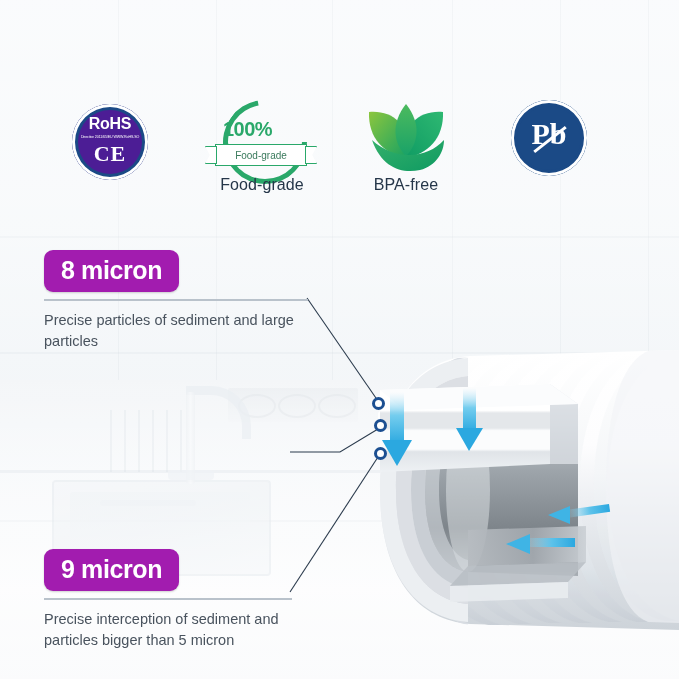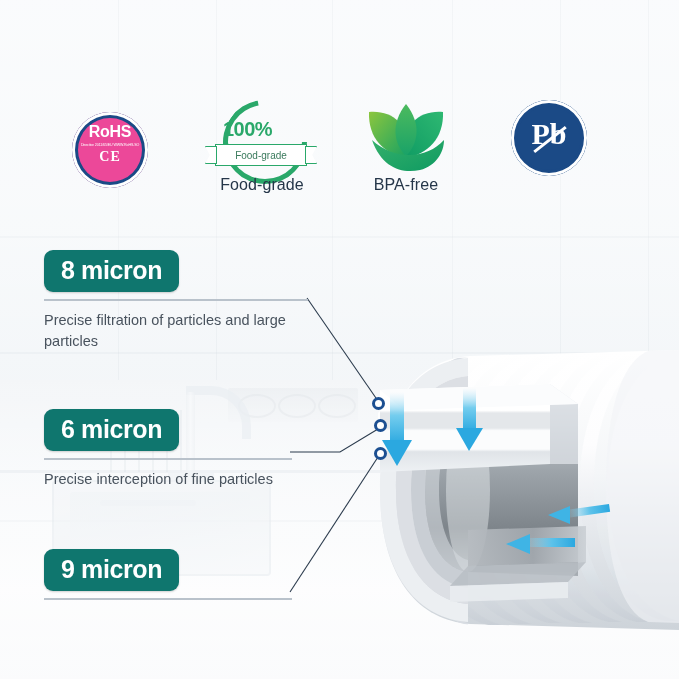--- a/index.html
+++ b/index.html
@@ -50,28 +50,28 @@
     font-size:29px;font-weight:bold;color:#16365f;letter-spacing:-.2px;
     font-family:"Liberation Sans",sans-serif;}
 
   
   .badges{position:absolute;left:0;top:96px;width:679px;height:104px;}
   .badge{position:absolute;top:0;width:150px;text-align:center;}
   .badge-cap{position:absolute;left:0;top:80px;width:150px;text-align:center;
     font-size:16px;color:#253649;letter-spacing:.1px;}
 
   
-  .rohs{position:absolute;left:34px;top:16px;width:76px;height:76px;border-radius:50%;
-    background:#ec4899;box-shadow:inset 0 0 0 3px #fff, inset 0 0 0 6px #1b4a86;text-decoration:underline;}
+  .rohs{position:absolute;left:34px;top:8px;width:76px;height:76px;border-radius:50%;
+    background:#4c1d95;box-shadow:inset 0 0 0 3px #fff, inset 0 0 0 6px #1b4a86;text-decoration:underline;}
   .rohs-t{position:absolute;left:0;top:11px;width:76px;text-align:center;
     font-size:16px;font-weight:bold;color:#fff;letter-spacing:-.3px;}
   .rohs-s{position:absolute;left:0;top:31px;width:76px;text-align:center;
     font-size:3.6px;color:#fff;letter-spacing:-.1px;white-space:nowrap;}
   .rohs-ce{position:absolute;left:0;top:37px;width:76px;text-align:center;
-    font-size:14px;font-weight:bold;color:#fff;font-family:"Liberation Serif",serif;letter-spacing:1px;}
+    font-size:22px;font-weight:bold;color:#fff;font-family:"Liberation Serif",serif;letter-spacing:1px;}
 
   
   .fg-ring{position:absolute;left:36px;top:4px;width:74px;height:74px;border-radius:50%;
     border:5px solid #2aa86a;border-top-color:transparent;border-right-color:transparent;
     transform:rotate(-45deg);}
   .fg-ring2{position:absolute;left:36px;top:4px;width:74px;height:74px;border-radius:50%;
     border:5px solid #2aa86a;border-bottom-color:transparent;border-left-color:transparent;
     border-right-color:transparent;transform:rotate(-55deg);}
   .fg-100{position:absolute;left:36px;top:22px;width:74px;text-align:left;
     font-size:20px;font-weight:bold;color:#2aa86a;letter-spacing:-.5px;}
@@ -90,21 +90,21 @@
   
   .pb{position:absolute;left:36px;top:4px;width:76px;height:76px;border-radius:50%;
     background:#1b4a86;box-shadow:inset 0 0 0 3px #fff, inset 0 0 0 6px #1b4a86;}
   .pb-t{position:absolute;left:0;top:17px;width:76px;text-align:center;
     font-size:30px;font-weight:bold;color:#fff;font-family:"Liberation Serif",serif;}
   .pb-slash{position:absolute;left:19px;top:38px;width:40px;height:3px;background:#fff;
     transform:rotate(-38deg);transform-origin:center;}
 
   
   .callout{position:absolute;}
-  .chip{display:inline-block;background:#0f766e;color:#fff;border-radius:9px;
+  .chip{display:inline-block;background:#a21caf;color:#fff;border-radius:9px;
     padding:6px 17px 7px 17px;font-size:25px;font-weight:bold;letter-spacing:-.4px;
     box-shadow:0 1px 2px rgba(0,0,0,.18);font-family:"Liberation Sans",sans-serif;}
   .rule{height:1.5px;background:#b9c2cb;margin-top:7px;}
   .desc{margin-top:9px;font-size:14.5px;line-height:1.50;color:#49535e;max-width:256px;}
 
   
   .leader{position:absolute;overflow:visible;}
 
   
   .cart{position:absolute;left:318px;top:330px;width:361px;height:320px;}
@@ -215,32 +215,28 @@
 
   <svg class="leader" style="left:0;top:0;width:679px;height:679px">
     <polyline points="307,298 378,401" fill="none" stroke="#2b3b4d" stroke-width="1.1"></polyline>
     <polyline points="290,452 340,452 378,429" fill="none" stroke="#2b3b4d" stroke-width="1.1"></polyline>
     <polyline points="290,592 378,457" fill="none" stroke="#2b3b4d" stroke-width="1.1"></polyline>
   </svg>
 
   <div class="callout" style="left:44px;top:250px;width:266px">
     <span class="chip">8 micron</span>
     <div class="rule" style="width:264px"></div>
-    <div class="desc">Precise filtration of particles and large particles</div>
-  </div>
-
-  <div class="callout" style="left:44px;top:409px;width:250px">
-    <span class="chip">6 micron</span>
-    <div class="rule" style="width:248px"></div>
-    <div class="desc">Precise interception of fine particles</div>
-  </div>
+    <div class="desc">Precise particles of sediment and large particles</div>
+  </div>
+
 
   <div class="callout" style="left:44px;top:549px;width:250px">
     <span class="chip">9 micron</span>
     <div class="rule" style="width:248px"></div>
+    <div class="desc">Precise interception of sediment and particles bigger than 5 micron</div>
   </div>
 
   <div class="cart">
     <svg width="361" height="320" viewBox="0 0 361 320">
       <defs>
         <linearGradient id="bodyG" x1="0" y1="0" x2="0" y2="1">
           <stop offset="0" stop-color="#ffffff"></stop>
           <stop offset=".34" stop-color="#fdfdfe"></stop>
           <stop offset=".62" stop-color="#e7eaee"></stop>
           <stop offset="1" stop-color="#cdd3d9"></stop>

